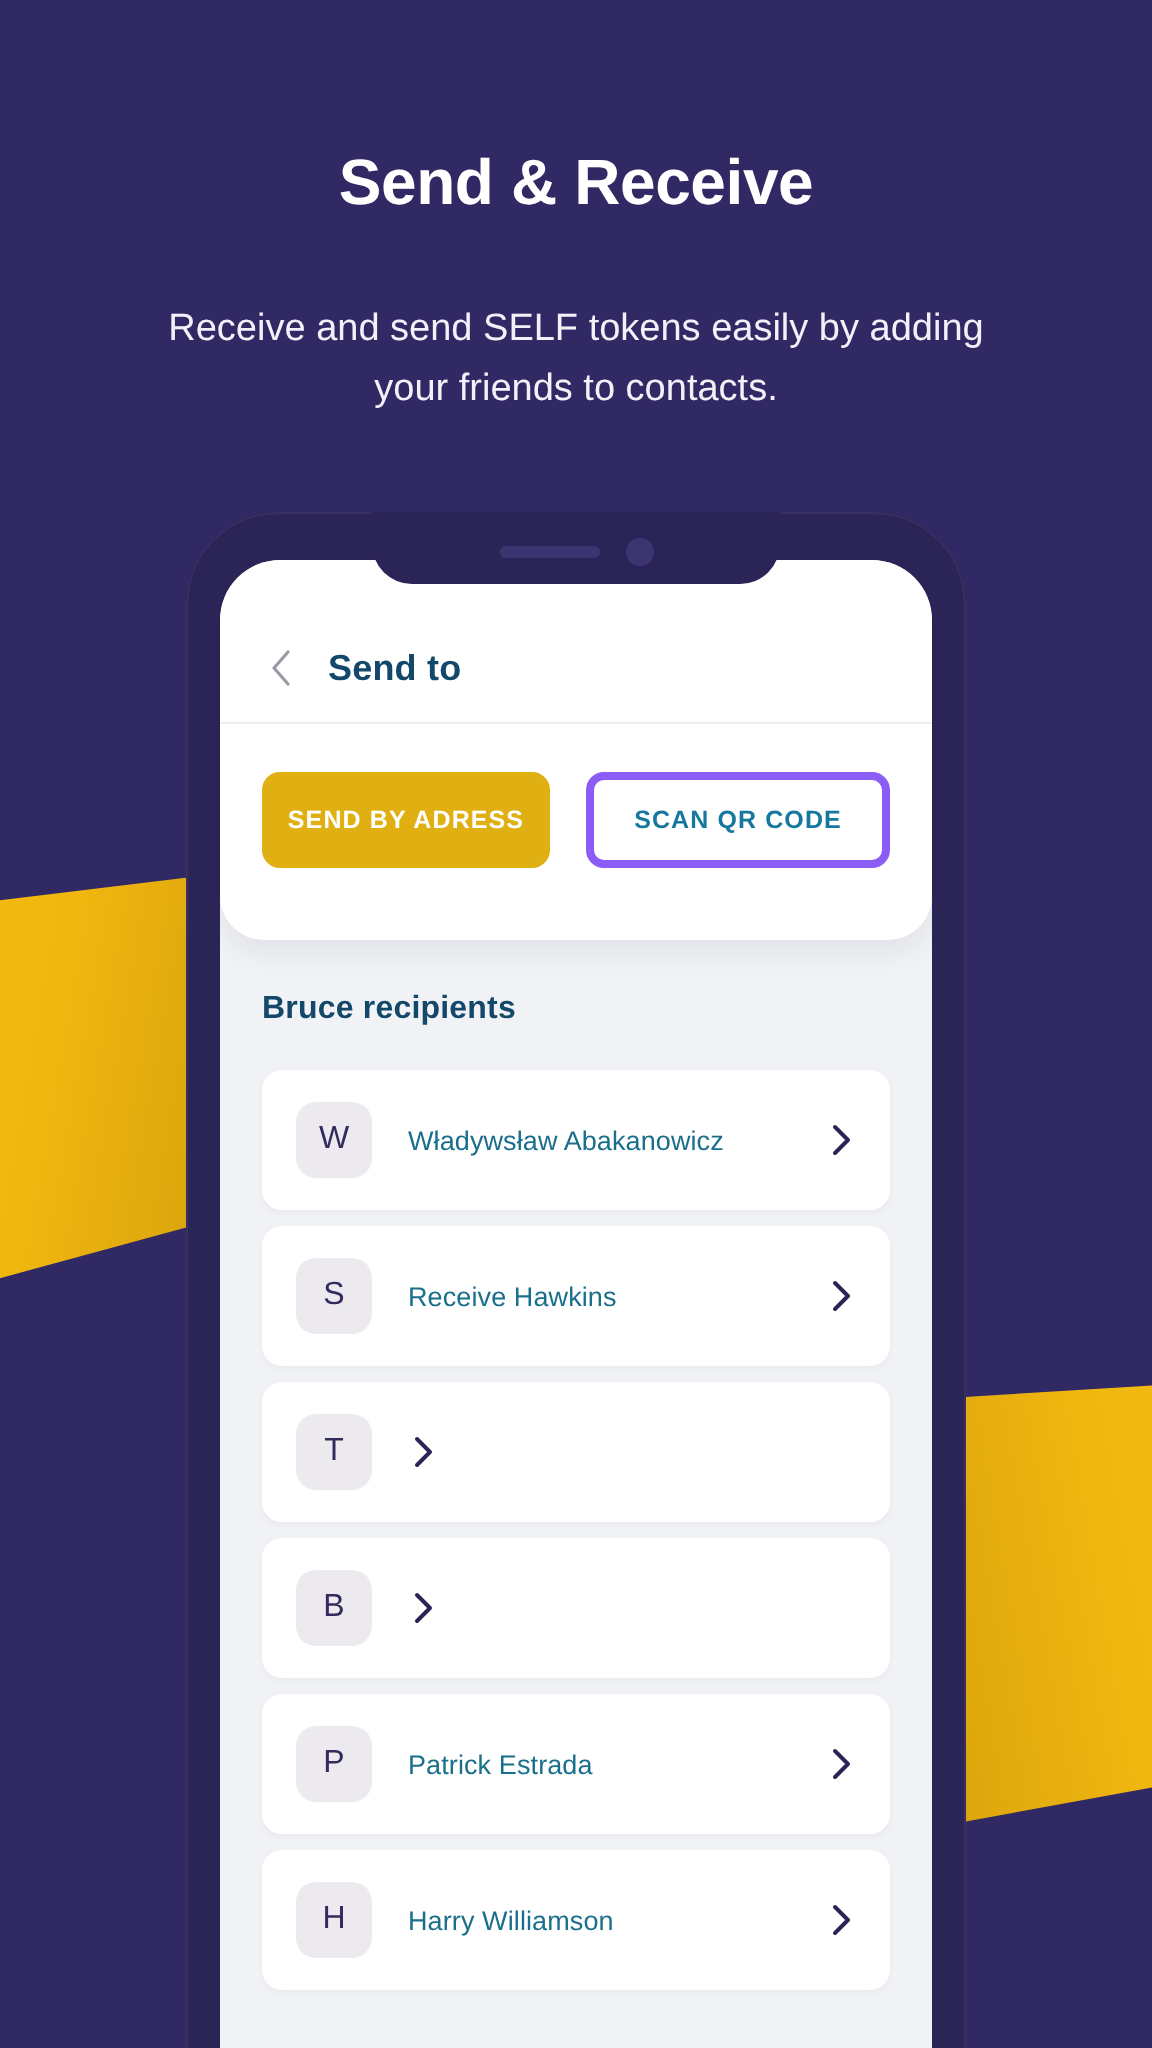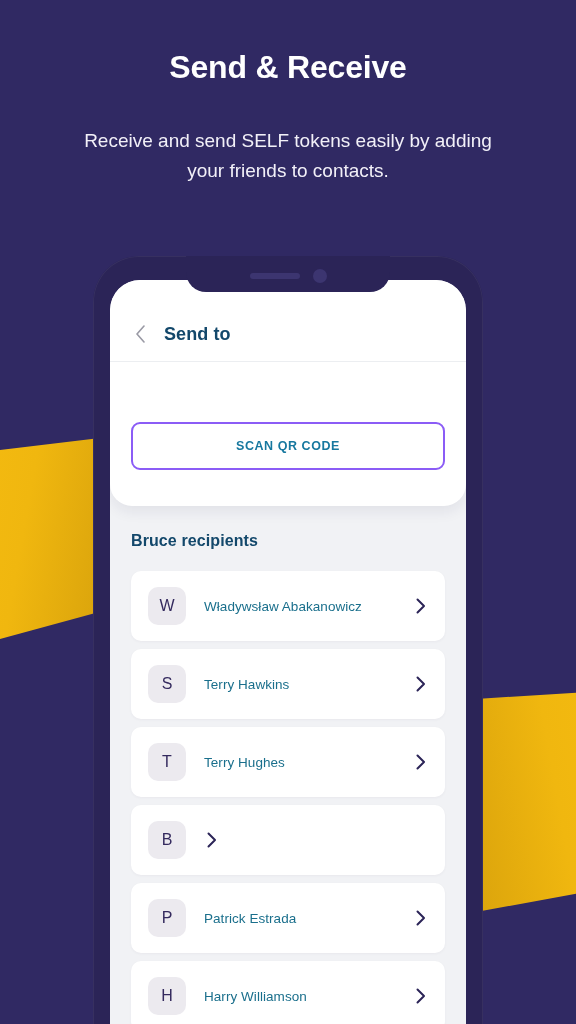--- a/index.html
+++ b/index.html
@@ -44,20 +44,21 @@
     z-index: 5;
     text-align: center;
     padding-top: 48px;
   }
   .hero-title {
     color: #ffffff;
     font-size: 32px;
     font-weight: bold;
     letter-spacing: -0.2px;
     line-height: 1.2;
+    margin-top: 24px;
   }
   .hero-sub {
     color: #f2f0f8;
     font-size: 19px;
     line-height: 1.57;
     font-weight: 400;
     margin: 40px auto 0;
     max-width: 420px;
   }
 
@@ -184,22 +185,21 @@
     border: none;
     font-family: "Liberation Sans", sans-serif;
   }
   .btn-primary {
     background: #e0b013;
     color: #ffffff;
   }
   .btn-outline {
     background: #ffffff;
     color: #17789f;
-    border: 2px solid #8b5cf6;
-    margin-top: 36px;
+    border: 4px solid #8b5cf6;
   }
 
   
   .recipients {
     padding: 26px 21px 0 21px;
   }
   .recipients-title {
     font-size: 16px;
     font-weight: bold;
     color: #13486b;
@@ -273,20 +273,21 @@
           <svg width="11" height="18" viewBox="0 0 11 18" fill="none" aria-hidden="true">
             <path d="M9 1L2 9l7 8" stroke="currentColor" stroke-width="1.6" stroke-linecap="round" stroke-linejoin="round"></path>
           </svg>
         </span>
         <span class="nav-title">Send to</span>
       </div>
 
       <div class="divider"></div>
 
       <div class="btn-row">
+        <button class="btn btn-primary">SEND BY ADRESS</button>
         <button class="btn btn-outline">SCAN QR CODE</button>
       </div>
     </div>
 
     <div class="recipients">
       <div class="recipients-title">Bruce recipients</div>
 
       <div class="rec-list">
 
         <div class="rec-item">
@@ -294,31 +295,30 @@
           <div class="rec-name">Władywsław Abakanowicz</div>
           <span class="chev">
             <svg width="10" height="16" viewBox="0 0 10 16" fill="none" aria-hidden="true">
               <path d="M1.5 1.5L8 8l-6.5 6.5" stroke="currentColor" stroke-width="2" stroke-linecap="round" stroke-linejoin="round"></path>
             </svg>
           </span>
         </div>
 
         <div class="rec-item">
           <div class="avatar">S</div>
-          <div class="rec-name">Terry Hawkins</div>
+          <div class="rec-name">Receive Hawkins</div>
           <span class="chev">
             <svg width="10" height="16" viewBox="0 0 10 16" fill="none" aria-hidden="true">
               <path d="M1.5 1.5L8 8l-6.5 6.5" stroke="currentColor" stroke-width="2" stroke-linecap="round" stroke-linejoin="round"></path>
             </svg>
           </span>
         </div>
 
         <div class="rec-item">
           <div class="avatar">T</div>
-          <div class="rec-name">Terry Hughes</div>
           <span class="chev">
             <svg width="10" height="16" viewBox="0 0 10 16" fill="none" aria-hidden="true">
               <path d="M1.5 1.5L8 8l-6.5 6.5" stroke="currentColor" stroke-width="2" stroke-linecap="round" stroke-linejoin="round"></path>
             </svg>
           </span>
         </div>
 
         <div class="rec-item">
           <div class="avatar">B</div>
           <span class="chev">

